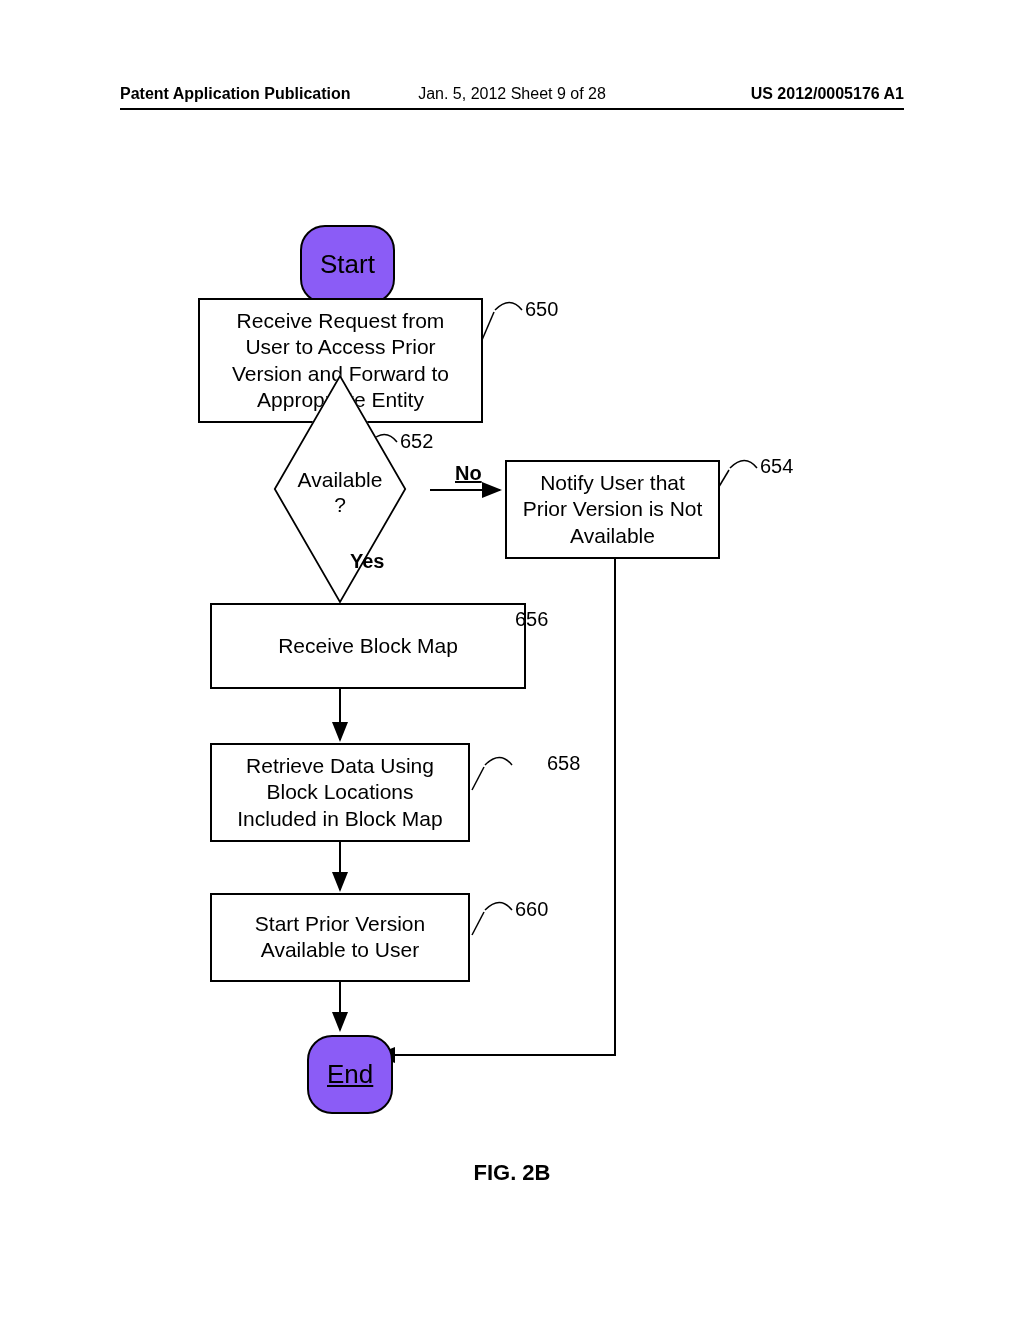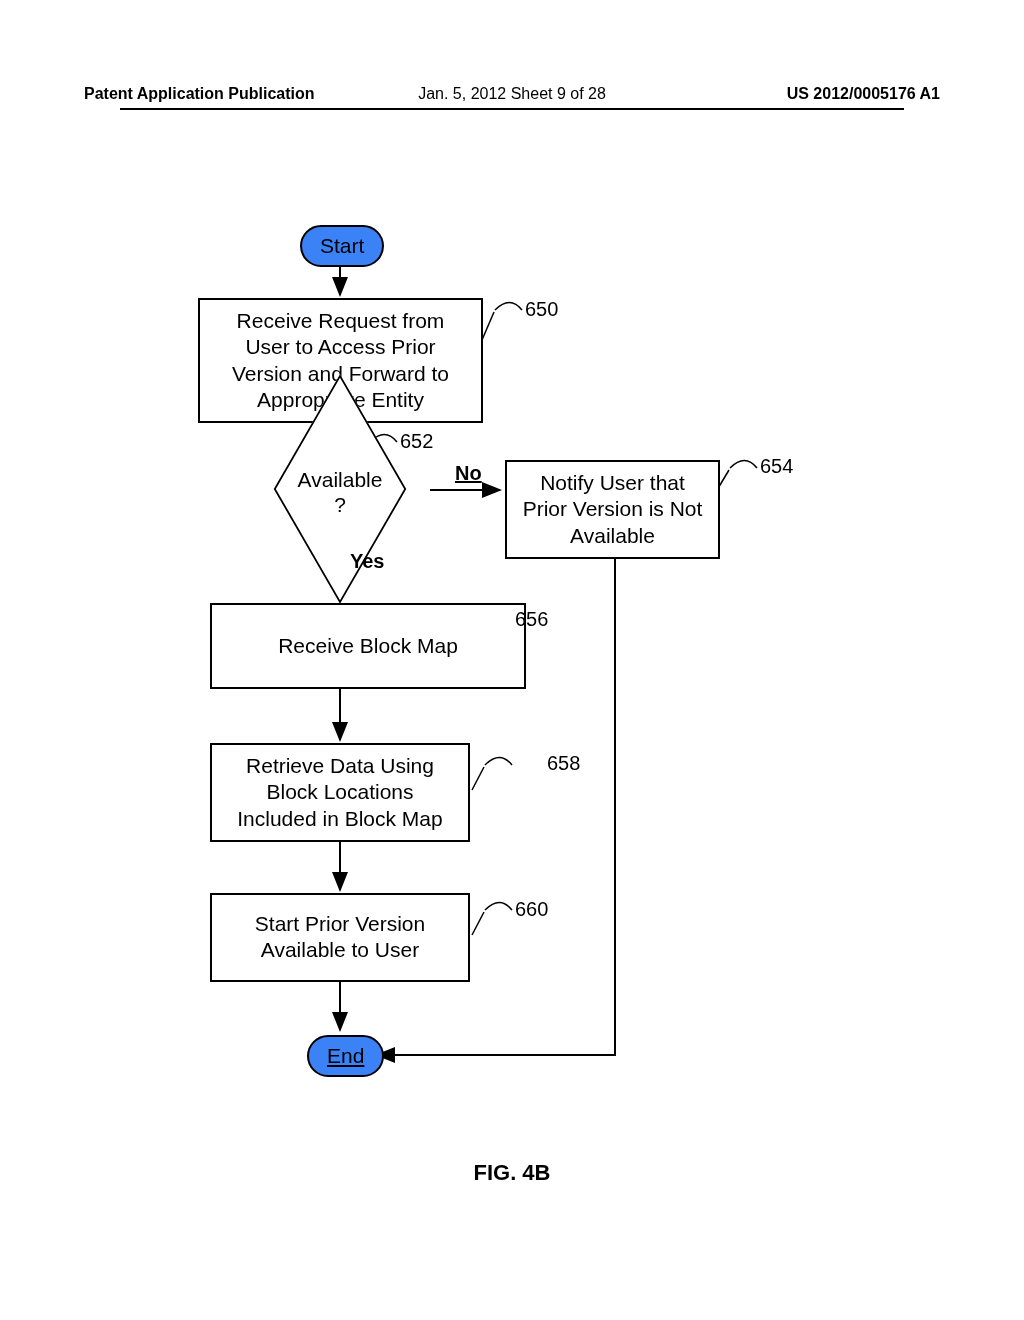--- a/index.html
+++ b/index.html
@@ -14,21 +14,21 @@
       width: 1024px;
       height: 1320px;
       position: relative;
     }
     
     .header {
       position: absolute;
       top: 85px;
       left: 0;
       right: 0;
-      padding: 0 84px;
+      padding: 0 120px;
       display: flex;
       justify-content: space-between;
       font-size: 16px;
     }
     
     .header-left {
       font-weight: bold;
     }
     
     .header-center {
@@ -52,24 +52,24 @@
     .flowchart {
       position: absolute;
       top: 190px;
       left: 0;
       right: 0;
     }
     
     .terminator {
       border: 2.5px solid black;
       border-radius: 25px;
-      padding: 7px 18px;
-      font-size: 21px;
-      text-align: center;
-      background: #3b82f6;
+      padding: 22px 18px;
+      font-size: 26px;
+      text-align: center;
+      background: #8b5cf6;
       display: inline-block;
     }
     
     .process {
       border: 2.5px solid black;
       padding: 8px 12px;
       font-size: 21px;
       text-align: center;
       background: white;
       line-height: 1.25;
@@ -209,15 +209,15 @@
 
   <div class="process" style="position:absolute; left:210px; top:703px; width:260px; padding:16px 12px;">
     <span>Start Prior Version Available to User</span>
   </div>
   <div class="ref-label" style="left:515px; top:708px;">660</div>
 
   <div class="terminator" style="position:absolute; left:307px; top:845px;text-decoration:underline;">
     <span>End</span>
   </div>
 
-  <div class="figure-label" style="top:970px; left:0;">FIG. 4B</div>
+  <div class="figure-label" style="top:970px; left:0;">FIG. 2B</div>
 
 </div>
 
 </body></html>

